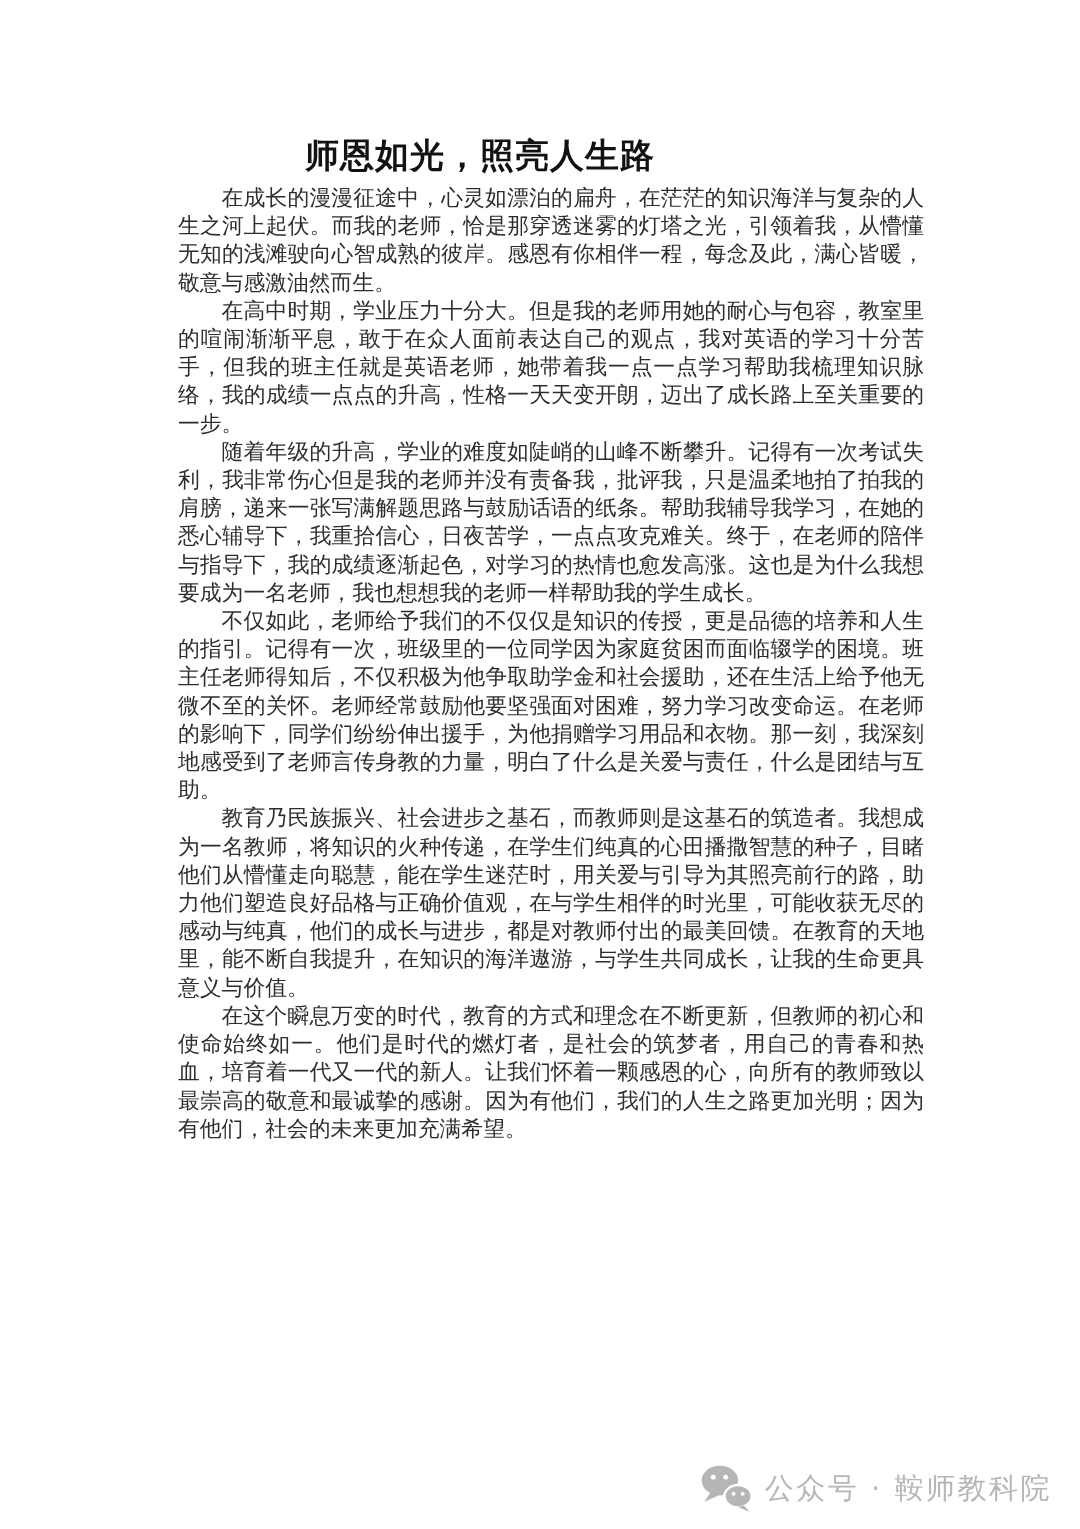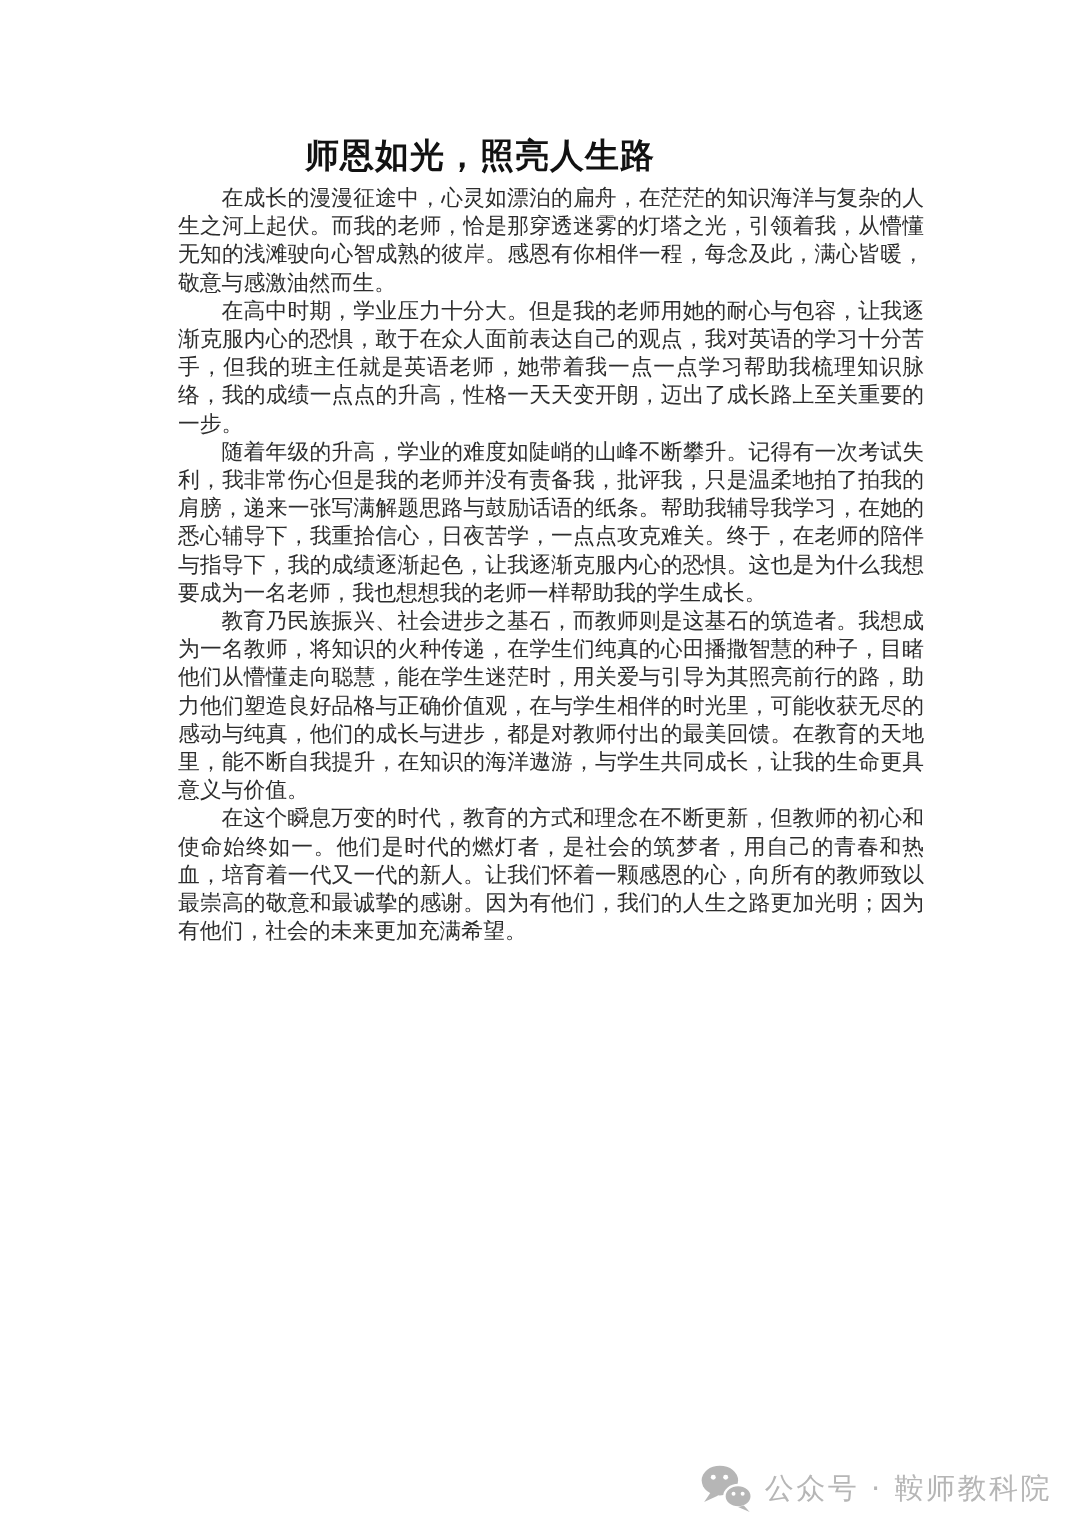--- a/index.html
+++ b/index.html
@@ -69,22 +69,23 @@
 </style>
 </head>
 <body>
 
 <div class="page">
 
   <h1 class="essay-title">师恩如光，照亮人生路</h1>
 
   <div class="essay-body">
     <p>在成长的漫漫征途中，心灵如漂泊的扁舟，在茫茫的知识海洋与复杂的人生之河上起伏。而我的老师，恰是那穿透迷雾的灯塔之光，引领着我，从懵懂无知的浅滩驶向心智成熟的彼岸。感恩有你相伴一程，每念及此，满心皆暖，敬意与感激油然而生。</p>
-    <p>在高中时期，学业压力十分大。但是我的老师用她的耐心与包容，让我逐渐克服内心的恐惧，敢于在众人面前表达自己的观点，我对英语的学习十分苦手，但我的班主任就是英语老师，她带着我一点一点学习帮助我梳理知识脉络，我的成绩一点点的升高，性格一天天变开朗，迈出了成长路上至关重要的一步。</p>
-    <p>随着年级的升高，学业的难度如陡峭的山峰不断攀升。记得有一次考试失利，我非常伤心但是我的老师并没有责备我，批评我，只是温柔地拍了拍我的肩膀，递来一张写满解题思路与鼓励话语的纸条。帮助我辅导我学习，在她的悉心辅导下，我重拾信心，日夜苦学，一点点攻克难关。终于，在老师的陪伴与指导下，我的成绩逐渐起色，让我逐渐克服内心的恐惧。这也是为什么我想要成为一名老师，我也想想我的老师一样帮助我的学生成长。</p>
+    <p>在高中时期，学业压力十分大。但是我的老师用她的耐心与包容，教室里的喧闹渐渐平息，敢于在众人面前表达自己的观点，我对英语的学习十分苦手，但我的班主任就是英语老师，她带着我一点一点学习帮助我梳理知识脉络，我的成绩一点点的升高，性格一天天变开朗，迈出了成长路上至关重要的一步。</p>
+    <p>随着年级的升高，学业的难度如陡峭的山峰不断攀升。记得有一次考试失利，我非常伤心但是我的老师并没有责备我，批评我，只是温柔地拍了拍我的肩膀，递来一张写满解题思路与鼓励话语的纸条。帮助我辅导我学习，在她的悉心辅导下，我重拾信心，日夜苦学，一点点攻克难关。终于，在老师的陪伴与指导下，我的成绩逐渐起色，对学习的热情也愈发高涨。这也是为什么我想要成为一名老师，我也想想我的老师一样帮助我的学生成长。</p>
+    <p>不仅如此，老师给予我们的不仅仅是知识的传授，更是品德的培养和人生的指引。记得有一次，班级里的一位同学因为家庭贫困而面临辍学的困境。班主任老师得知后，不仅积极为他争取助学金和社会援助，还在生活上给予他无微不至的关怀。老师经常鼓励他要坚强面对困难，努力学习改变命运。在老师的影响下，同学们纷纷伸出援手，为他捐赠学习用品和衣物。那一刻，我深刻地感受到了老师言传身教的力量，明白了什么是关爱与责任，什么是团结与互助。</p>
     <p>教育乃民族振兴、社会进步之基石，而教师则是这基石的筑造者。我想成为一名教师，将知识的火种传递，在学生们纯真的心田播撒智慧的种子，目睹他们从懵懂走向聪慧，能在学生迷茫时，用关爱与引导为其照亮前行的路，助力他们塑造良好品格与正确价值观，在与学生相伴的时光里，可能收获无尽的感动与纯真，他们的成长与进步，都是对教师付出的最美回馈。在教育的天地里，能不断自我提升，在知识的海洋遨游，与学生共同成长，让我的生命更具意义与价值。</p>
     <p>在这个瞬息万变的时代，教育的方式和理念在不断更新，但教师的初心和使命始终如一。他们是时代的燃灯者，是社会的筑梦者，用自己的青春和热血，培育着一代又一代的新人。让我们怀着一颗感恩的心，向所有的教师致以最崇高的敬意和最诚挚的感谢。因为有他们，我们的人生之路更加光明；因为有他们，社会的未来更加充满希望。</p>
   </div>
 
   <div class="watermark">
     <span>
       <svg class="wechat-icon-svg" width="53" height="48" viewBox="0 0 64 58" xmlns="http://www.w3.org/2000/svg">
 
         <ellipse cx="24" cy="20" rx="22" ry="18" fill="#b6b6b6"></ellipse>
         <path d="M13 34 L5 46 L22 38 Z" fill="#b6b6b6"></path>

